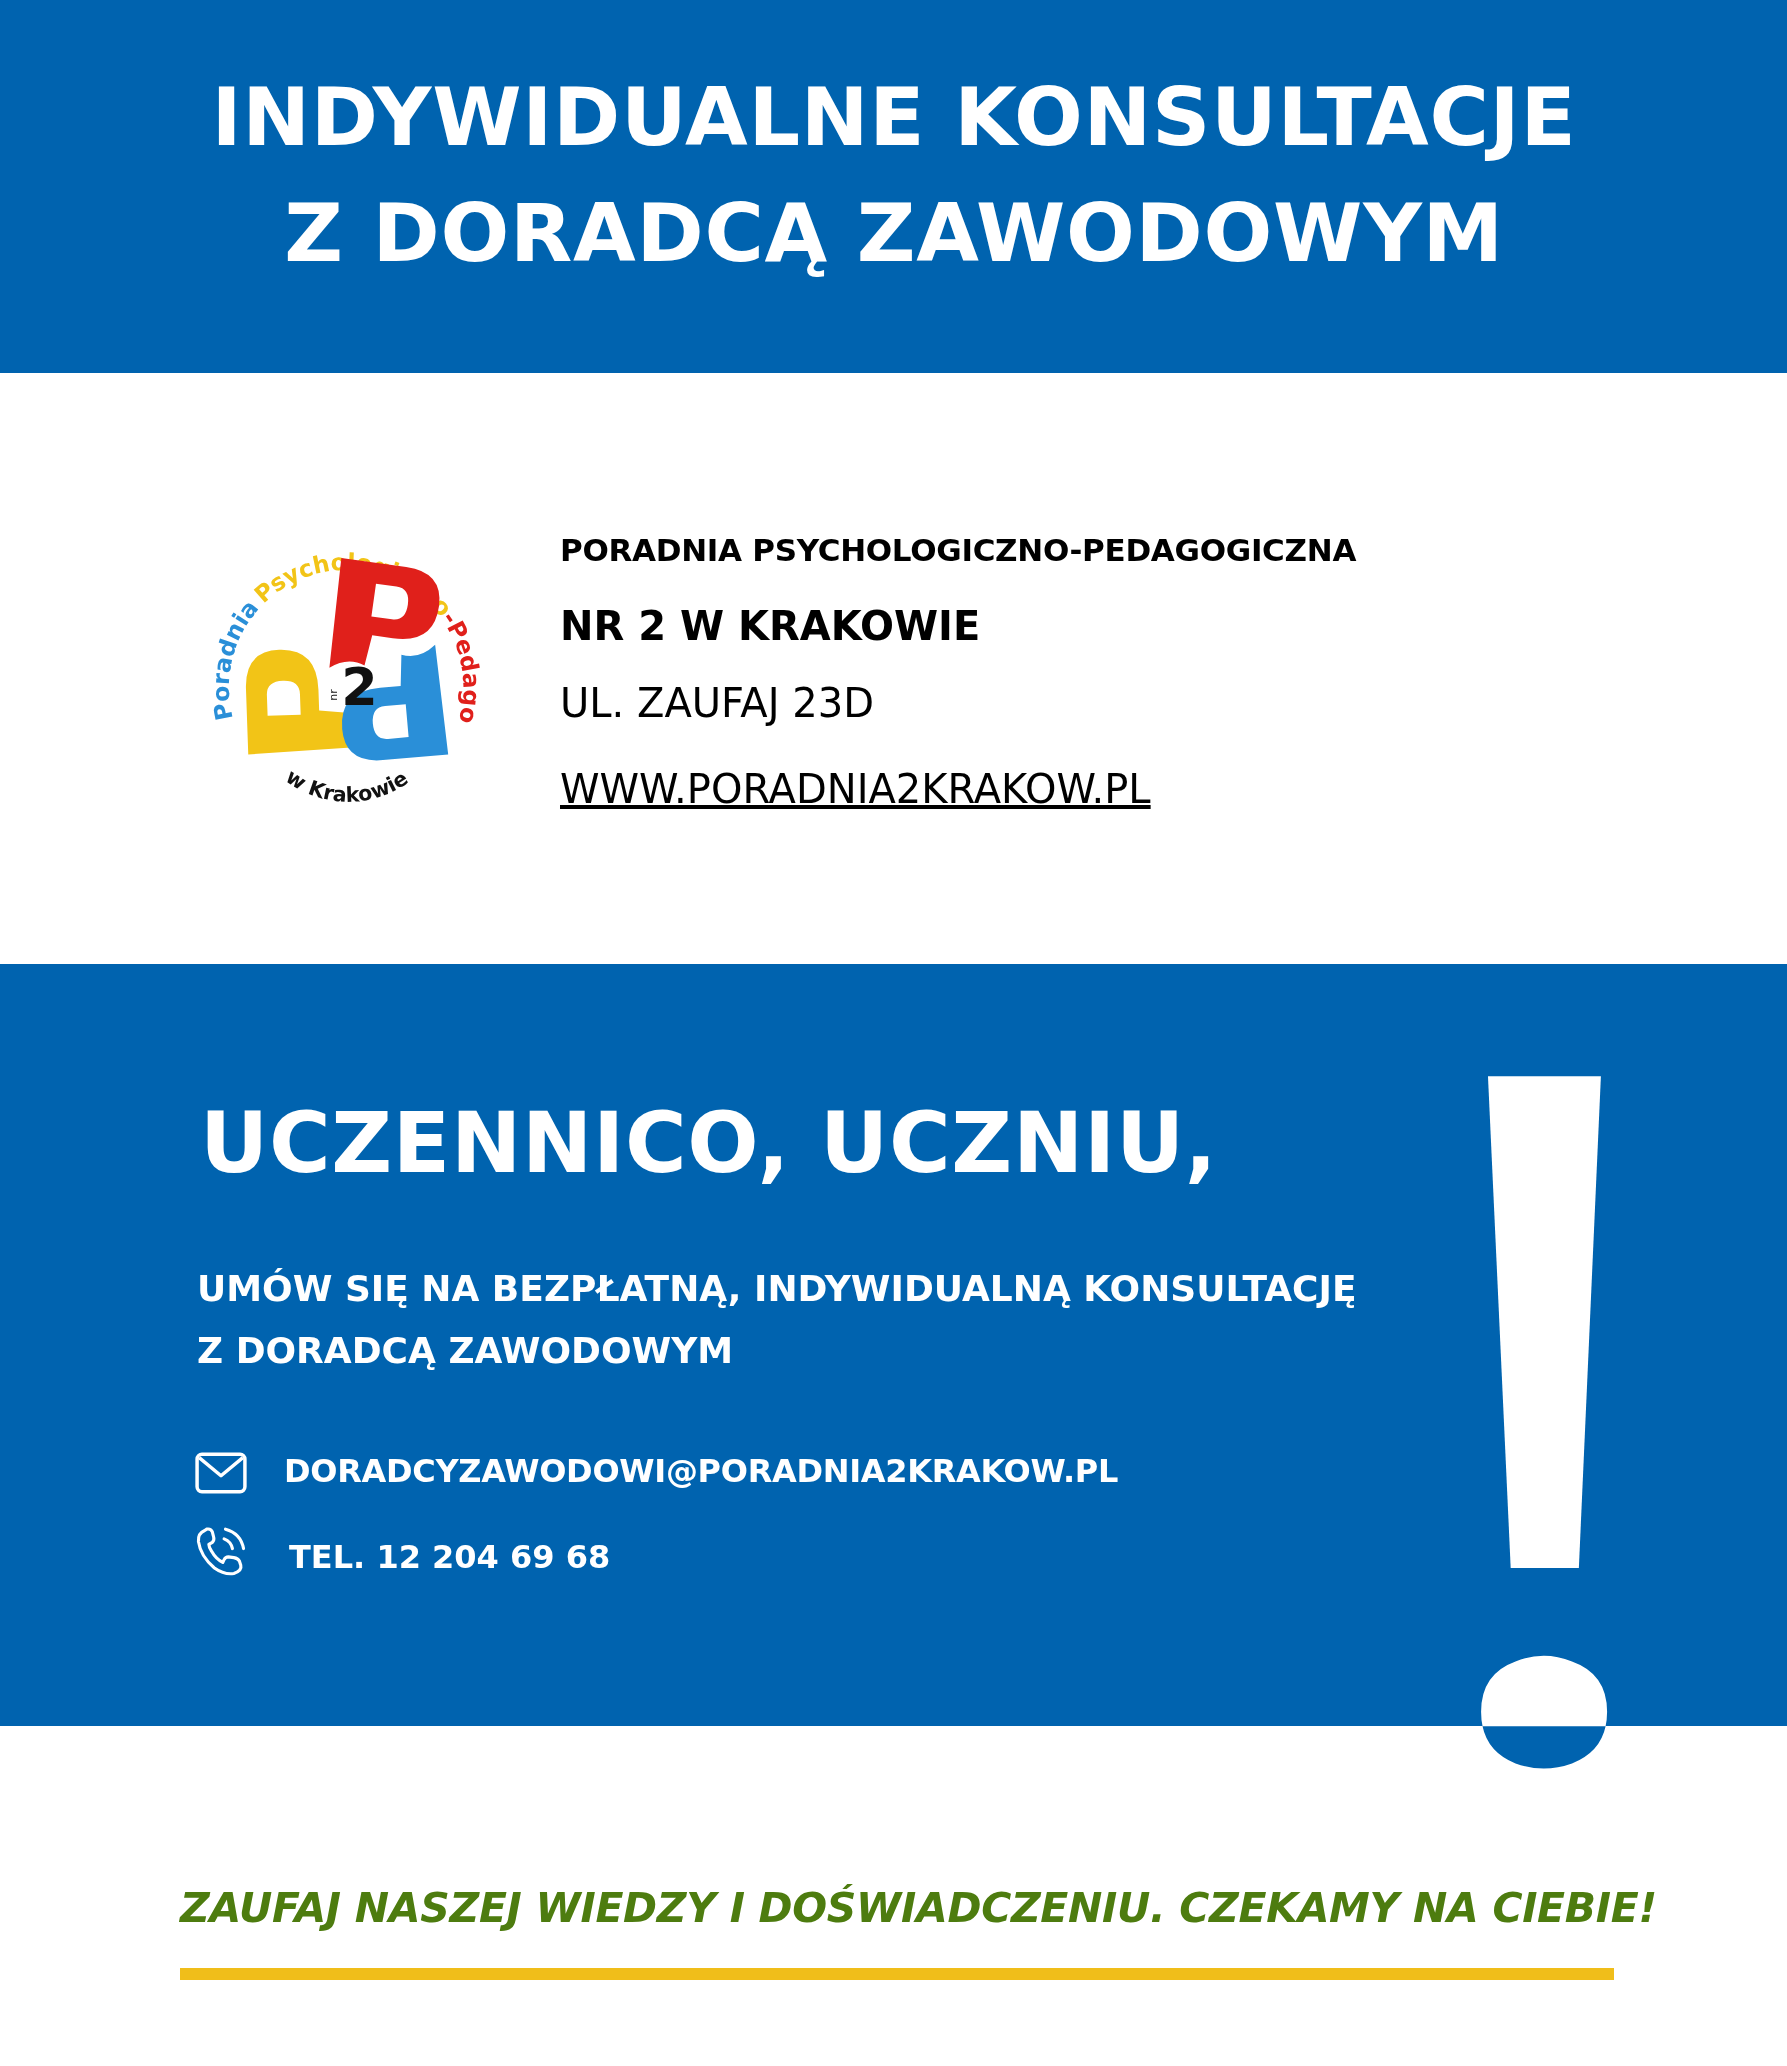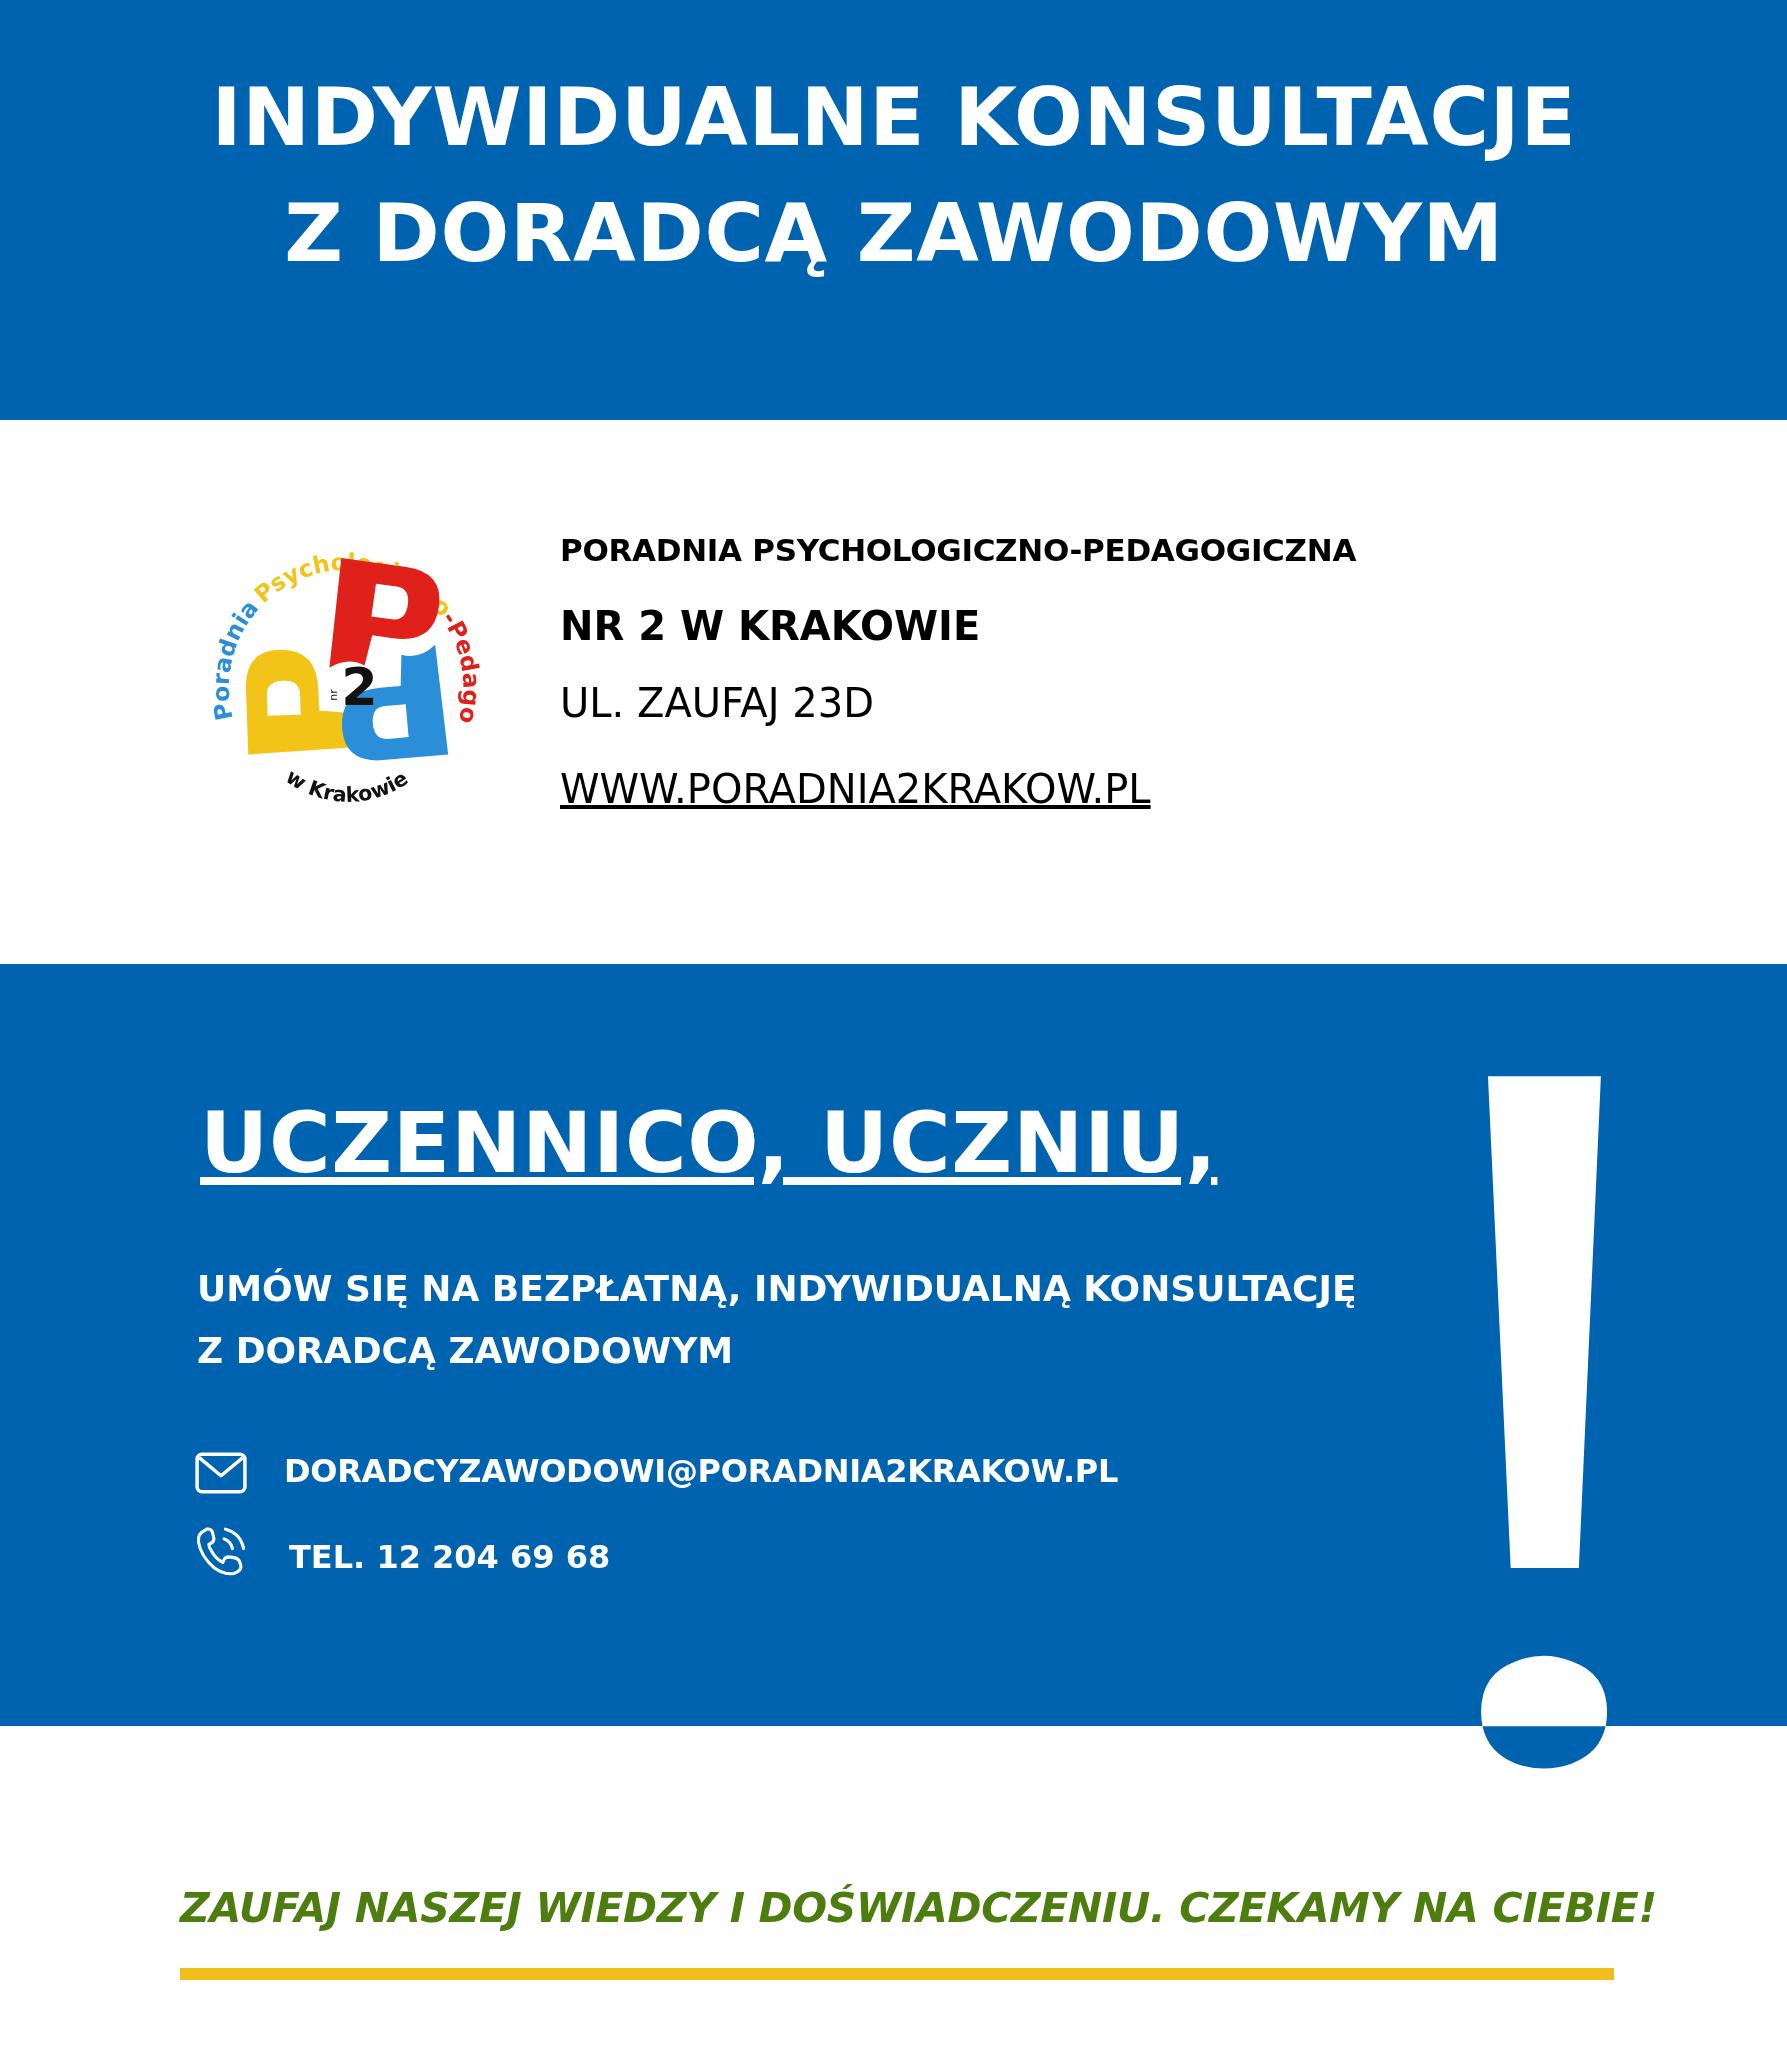--- a/index.html
+++ b/index.html
@@ -1,20 +1,20 @@
 <!DOCTYPE html>
 <html style="font-size:11px"><head>
 <meta charset="utf-8">
 <style>
   * { margin: 0; padding: 0; box-sizing: border-box; }
   html, body { width: 1788px; height: 2066px; background: #ffffff; overflow: hidden; }
   body { position: relative; font-family: "DejaVu Sans", "Liberation Sans", sans-serif; }
 
   .header-band {
-    position: absolute; left: 0; top: 0; width: 1788px; height: 420px;
+    position: absolute; left: 0; top: 0; width: 1788px; height: 373px;
     background: #0063AF;
   }
   .header-title {
     position: absolute; left: 0; width: 1788px; text-align: center;
     color: #ffffff; font-weight: bold; font-size: 81px; line-height: 1;
     letter-spacing: 0.7px; white-space: nowrap;
   }
   .header-title.l1 { top: 77px; }
   .header-title.l2 { top: 193px; }
 
@@ -30,21 +30,21 @@
   .org-line.b { top: 67px; margin-top: 9px; }
   .org-line.c { top: 153px; }
   .org-line.d { top: 239px; text-decoration: underline; }
 
   .main-band {
     position: absolute; left: 0; top: 964px; width: 1788px; height: 762px;
     background: #0063AF;
   }
   .greeting {
     position: absolute; left: 200px; top: 1101px; color: #fff; font-weight: bold;
-    font-size: 84px; line-height: 1; white-space: nowrap; letter-spacing: 0.7px; text-decoration: underline;
+    font-size: 84px; line-height: 1; white-space: nowrap; letter-spacing: 0.7px;
   }
   .invite {
     position: absolute; left: 197px; color: #fff; font-weight: bold; font-size: 36px;
     line-height: 1; white-space: nowrap;
   }
   .invite.l1 { top: 1271px; }
   .invite.l2 { top: 1333px; }
 
   .contact-icon { position: absolute; left: 195px; width: 52px; height: 52px; }
   .contact-icon.mail { top: 1448px; }

